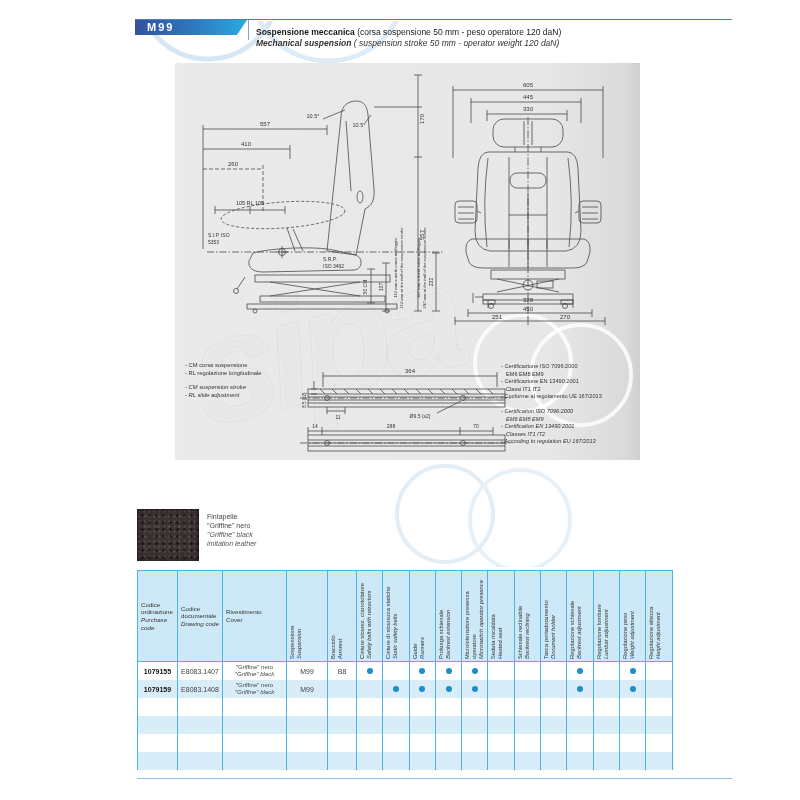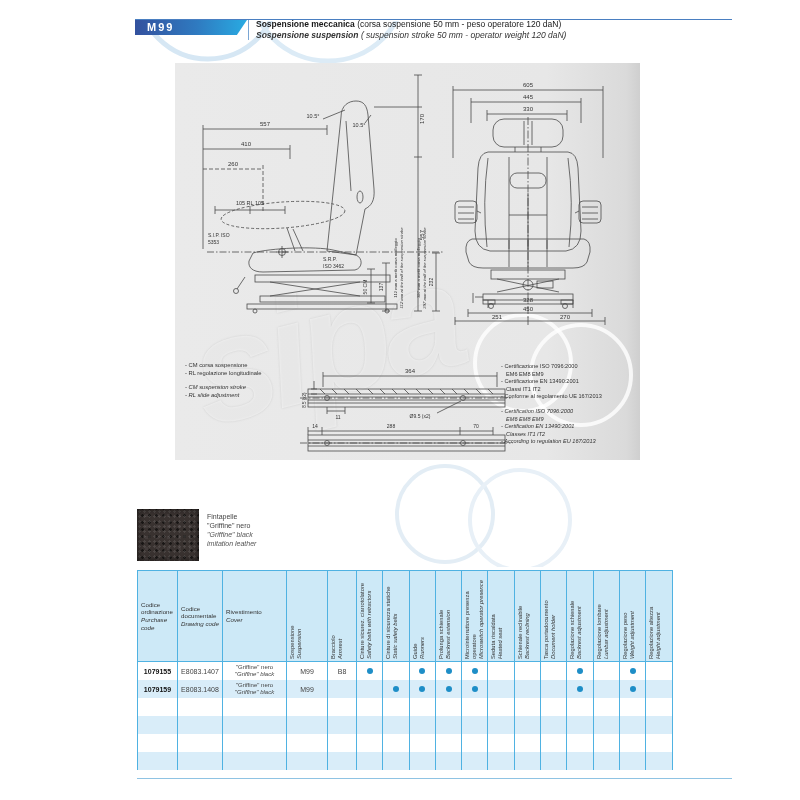--- a/index.html
+++ b/index.html
@@ -4,21 +4,21 @@
 <style>
   html,body{margin:0;padding:0;background:#fff;font-family:"Liberation Sans",sans-serif;}
   .page{position:relative;width:732px;height:800px;background:#fff;overflow:hidden;}
   .abs{position:absolute;}
   
   .toprule{left:135px;top:19px;width:660px;height:1px;background:#4a7fc1;}
   .badge{left:135px;top:20px;width:112px;height:15px;background:linear-gradient(90deg,#33519e 0%,#2f7ac0 55%,#29abe2 100%);
          clip-path:polygon(0 0,100% 0,91% 100%,0 100%);color:#fff;font-weight:bold;font-size:11px;
          letter-spacing:2px;line-height:15px;padding-left:12px;box-sizing:border-box;}
   .vdivider{left:248px;top:20px;width:1px;height:20px;background:#7aa6d4;}
-  .titleblock{left:256px;top:19px;font-size:8.5px;color:#1a1a1a;line-height:10.5px;}
+  .titleblock{left:256px;top:27px;font-size:8.5px;color:#1a1a1a;line-height:10.5px;}
   .titleblock .b{font-weight:bold;}
   .titleblock .en{font-style:italic;color:#333;}
   
   svg.deco{pointer-events:none;}
   
   .drawbox{left:175px;top:63px;width:465px;height:397px;
            background:linear-gradient(90deg,#eaeaea 0%,#e7e7e7 80%,#dadada 97%,#cfcfcf 100%);}
   .watermark{left:15px;top:195px;font-size:150px;font-weight:bold;font-style:italic;letter-spacing:-8px;
              color:rgba(255,255,255,0.55);text-shadow:0 0 2px rgba(150,150,150,0.35);
              transform:rotate(-14deg);pointer-events:none;}
@@ -71,21 +71,21 @@
 
   <div class="abs toprule"></div>
   <svg class="abs deco" style="left:128px;top:21px;" width="320" height="44">
     <circle cx="80" cy="-32" r="70" fill="none" stroke="#d6e7f4" stroke-width="5"></circle>
     <circle cx="200" cy="-38" r="78" fill="none" stroke="#dcebf6" stroke-width="5"></circle>
   </svg>
   <div class="abs badge">M99</div>
   <div class="abs vdivider"></div>
   <div class="abs titleblock">
     <div><span class="b">Sospensione meccanica</span> <span>(corsa sospensione 50 mm - peso operatore 120 daN)</span></div>
-    <div class="en"><span class="b">Sospensione suspension</span> <span>( suspension stroke 50 mm - operator weight 120 daN)</span></div>
+    <div class="en"><span class="b">Mechanical suspension</span> <span>( suspension stroke 50 mm - operator weight 120 daN)</span></div>
   </div>
 
   <div class="abs drawbox">
     <div class="abs watermark">sipa</div>
     <svg class="abs" style="left:0;top:0;" width="465" height="397" viewBox="0 0 465 397">
 
       <g fill="none" stroke="rgba(255,255,255,0.8)" stroke-width="4">
         <circle cx="348" cy="300" r="48"></circle>
         <circle cx="406" cy="312" r="50"></circle>
       </g>

